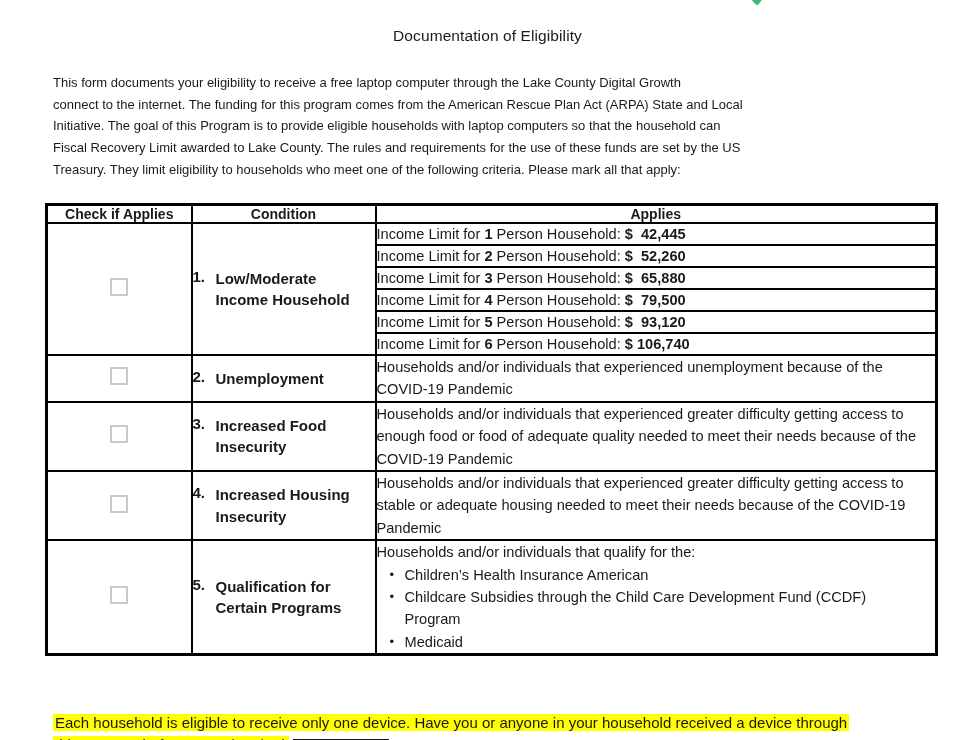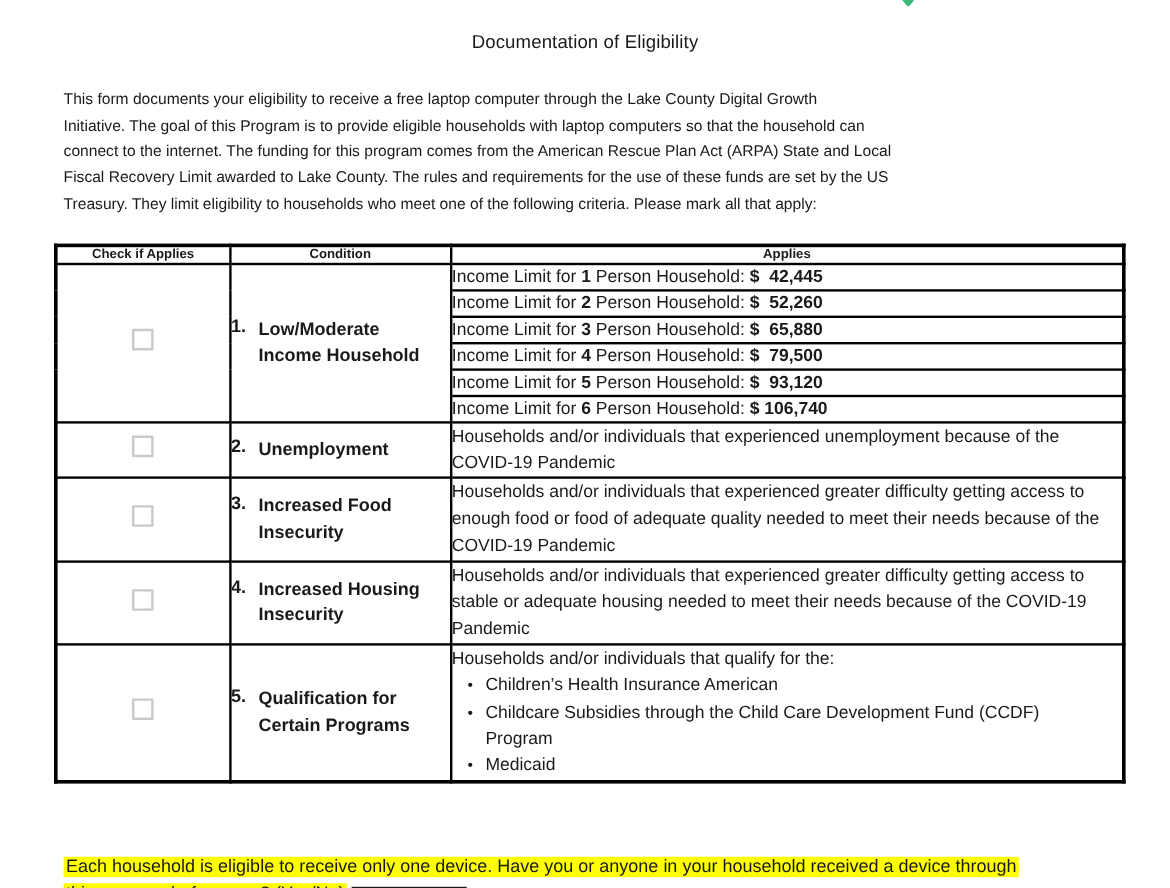--- a/index.html
+++ b/index.html
@@ -40,21 +40,21 @@
     table-layout: fixed;
     border: 3px solid #000;
   }
   table.elig th, table.elig td {
     border: 2px solid #000;
     padding: 0;
     overflow: hidden;
   }
   th.hdr {
     height: 15px;
-    font-size: 11px; font-weight: bold;
+    font-size: 14px; font-weight: bold;
     text-align: center; vertical-align: middle;
   }
   td.check-cell { text-align: center; vertical-align: middle; }
   .checkbox {
     display: inline-block;
     width: 18px; height: 18px;
     border: 2px solid #c9c9c9;
     border-radius: 1px;
     background: #fff;
     cursor: pointer;
@@ -114,22 +114,22 @@
 <div class="check-clip">
   <svg width="26" height="24" viewBox="0 0 26 24">
     <polyline points="5,10 11,17 21,4" fill="none" stroke="#3fb878" stroke-width="4" stroke-linecap="round" stroke-linejoin="round"></polyline>
   </svg>
 </div>
 
 <div class="doc-title">Documentation of Eligibility</div>
 
 <div class="intro">
   <div class="intro-line">This form documents your eligibility to receive a free laptop computer through the Lake County Digital Growth</div>
+  <div class="intro-line">connect to the internet. The funding for this program comes from the American Rescue Plan Act (ARPA) State and Local</div>
   <div class="intro-line">Initiative. The goal of this Program is to provide eligible households with laptop computers so that the household can</div>
-  <div class="intro-line">connect to the internet. The funding for this program comes from the American Rescue Plan Act (ARPA) State and Local</div>
   <div class="intro-line">Fiscal Recovery Limit awarded to Lake County. The rules and requirements for the use of these funds are set by the US</div>
   <div class="intro-line">Treasury. They limit eligibility to households who meet one of the following criteria. Please mark all that apply:</div>
 </div>
 
 <table class="elig">
   <colgroup>
     <col style="width:145px">
     <col style="width:184px">
     <col style="width:561px">
   </colgroup>

